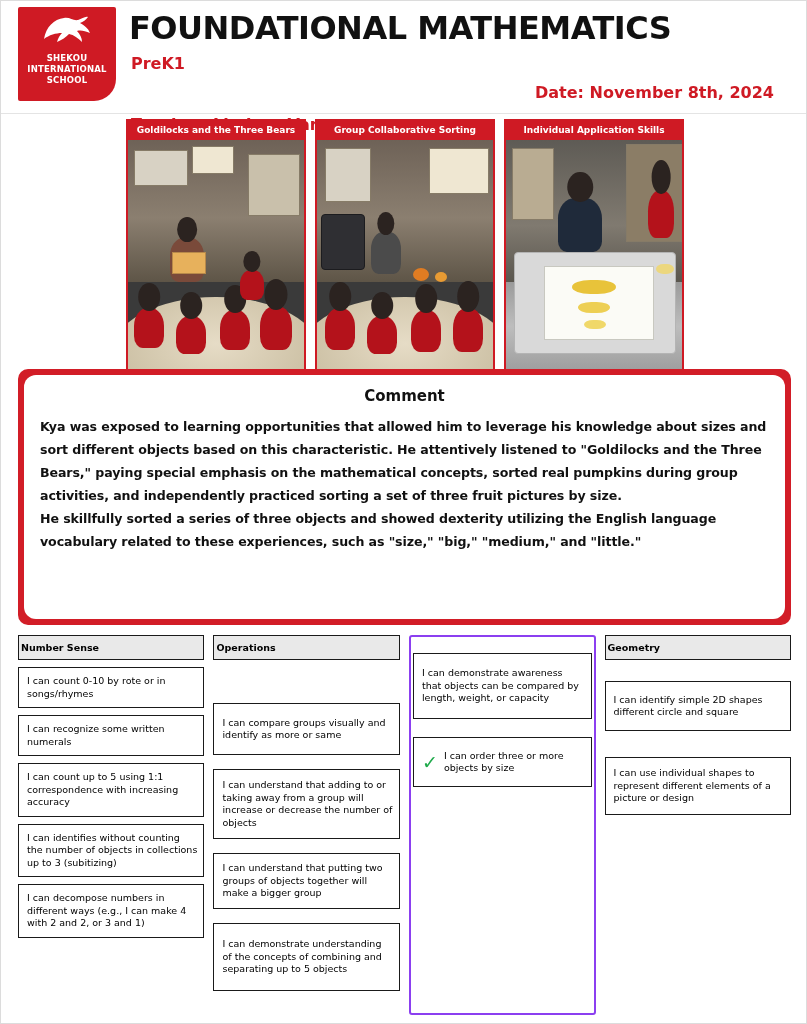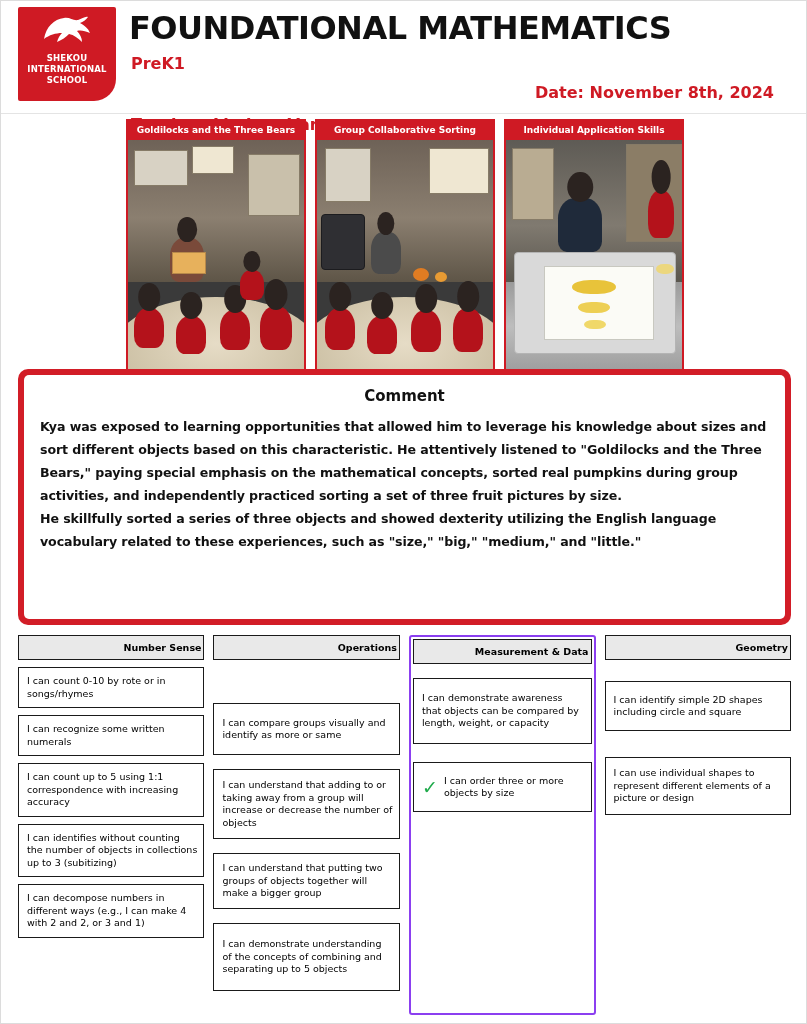--- a/index.html
+++ b/index.html
@@ -203,21 +203,21 @@
     height: 256px;
     background: #d21d27;
     border-radius: 10px;
     box-sizing: border-box;
     padding: 6px;
   }
   .comment-inner {
     width: 100%;
     height: 100%;
     background: #ffffff;
-    border-radius: 5px;
+    border-radius: 12px;
     box-sizing: border-box;
     padding: 10px 16px 10px 16px;
   }
   .comment-title {
     text-align: center;
     font-size: 15px;
     font-weight: bold;
     color: #111;
     margin: 2px 0 10px 0;
   }
@@ -246,21 +246,21 @@
   }
   .col.highlight {
     border: 2px solid #8b3ff0;
     border-radius: 3px;
     padding: 2px;
     width: 188px;
   }
   .col-head {
     border: 1px solid #1a1a1a;
     background: #e9e9e9;
-    text-align: right;
+    text-align: left;
     font-size: 9.5px;
     font-weight: bold;
     padding: 6px 2px;
     box-sizing: border-box;
   }
   .std {
     border: 1px solid #1a1a1a;
     background: #ffffff;
     margin-top: 7px;
     box-sizing: border-box;
@@ -406,36 +406,35 @@
         </div>
       <div class="std" style="min-height:56px; margin-top:14px;">
           <span class="txt">I can understand that putting two groups of objects together will make a bigger group</span>
         </div>
       <div class="std" style="min-height:68px; margin-top:14px;">
           <span class="txt">I can demonstrate understanding of the concepts of combining and separating up to 5 objects</span>
         </div>
     </div>
 
     <div class="col highlight">
-      <div class="col-head">Measurement &amp; Data</div>
       <div class="spacer"></div>
       <div class="std" style="min-height:66px;">
           <span class="txt">I can demonstrate awareness that objects can be compared by length, weight, or capacity</span>
         </div>
       <div class="std" style="min-height:50px; margin-top:18px;">
         <span class="check">✓</span>
         <span class="txt">I can order three or more objects by size</span>
       </div>
     </div>
 
     <div class="col">
       <div class="col-head">Geometry</div>
       <div class="spacer"></div>
       <div class="std" style="min-height:50px; margin-top:14px;">
-          <span class="txt">I can identify simple 2D shapes including circle and square</span>
+          <span class="txt">I can identify simple 2D shapes different circle and square</span>
         </div>
       <div class="std" style="min-height:58px; margin-top:26px;">
           <span class="txt">I can use individual shapes to represent different elements of a picture or design</span>
         </div>
     </div>
 
   </div>
 
 </div>
 

